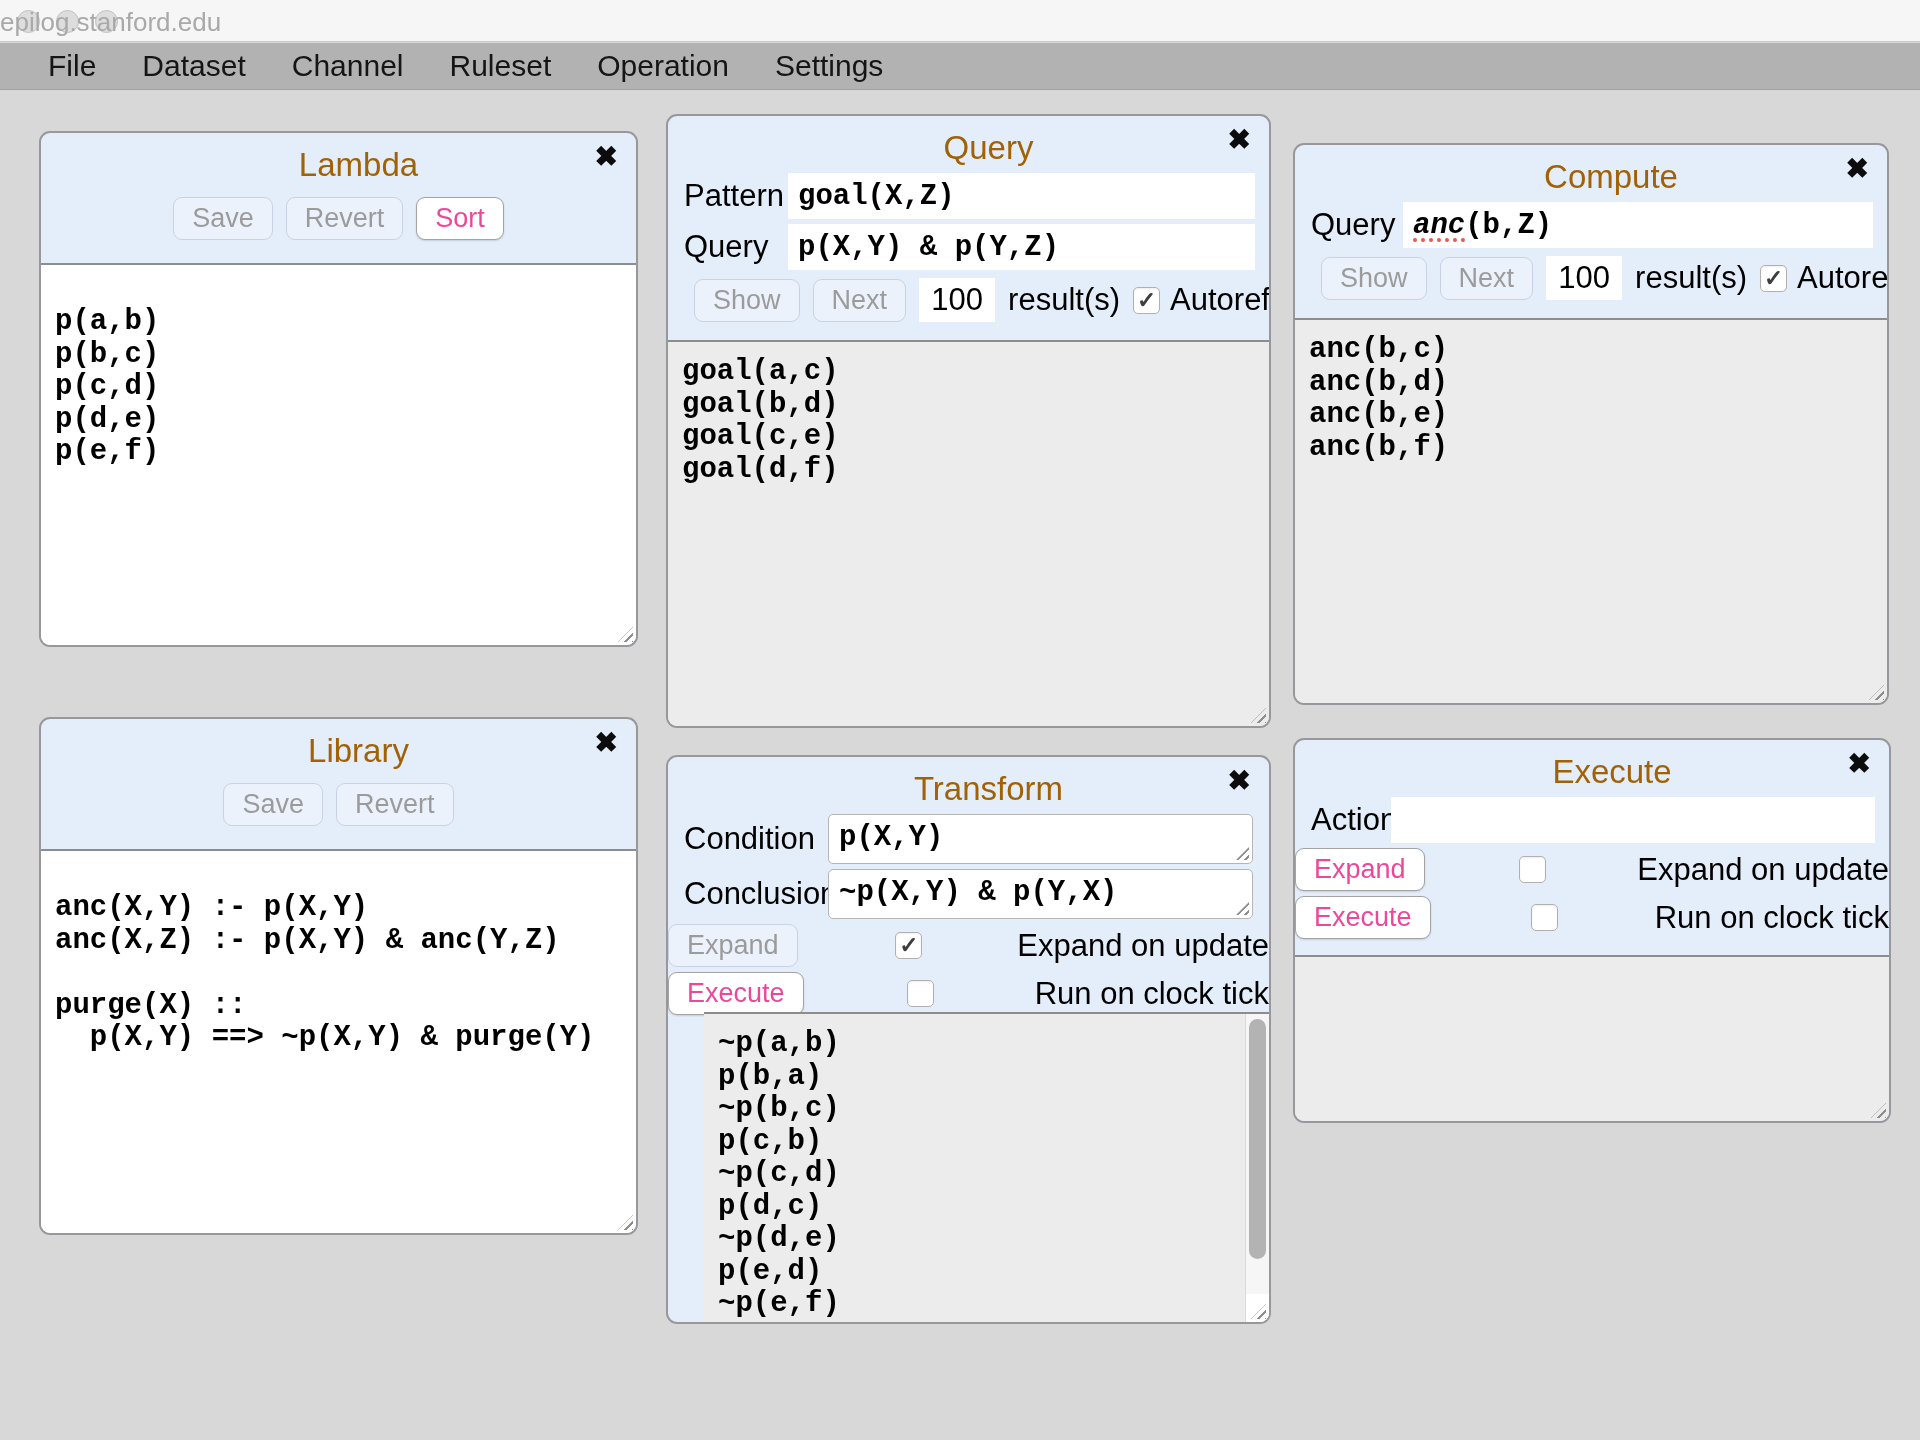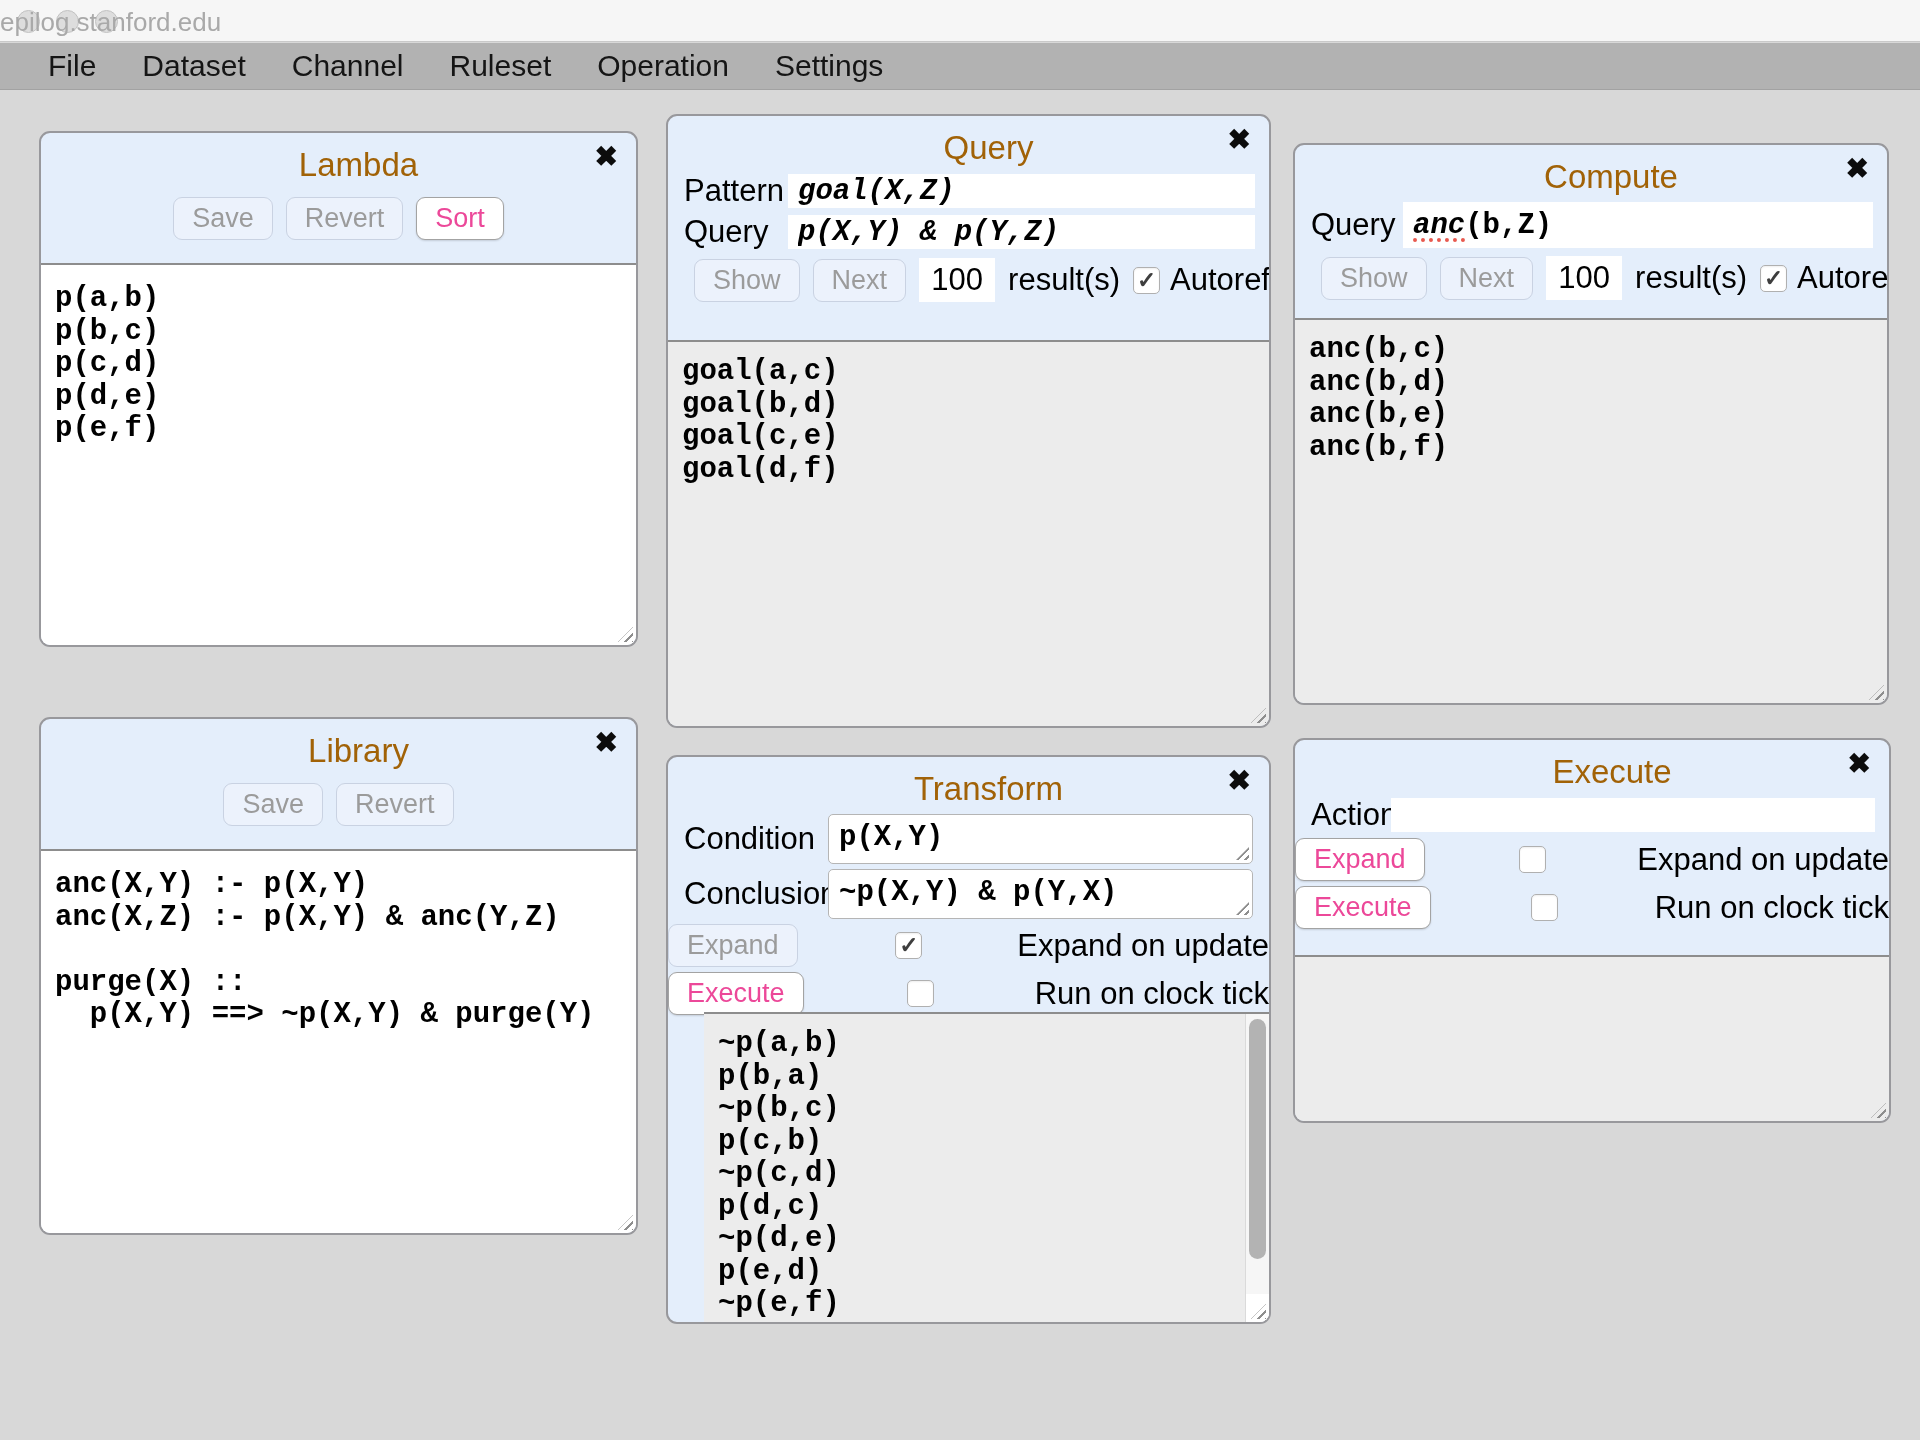--- a/index.html
+++ b/index.html
@@ -65,22 +65,22 @@
   .field-row { display:flex; align-items:center; margin:5px 10px 5px 16px; }
   .field-label { font-size:31px; color:#000; flex:0 0 auto; }
   .lblw-q  { width:104px; }  
   .lblw-t  { width:144px; }  
   .lblw-c  { width:92px;  }  
   .lblw-e  { width:80px;  }  
 
   .mono { font-family:"Liberation Mono","DejaVu Sans Mono",monospace; font-weight:600; }
 
   .flat-input {
-    flex:1; height:34px; background:#fff; border:none; outline:none;
-    font-size:29px; padding:0 10px; margin-right:4px;font-style:italic;
+    flex:1; height:46px; background:#fff; border:none; outline:none;
+    font-size:29px; padding:0 10px; margin-right:4px;
   }
   .fake-input {
     flex:1; height:46px; background:#fff; margin-right:4px;
     font-size:29px; padding:0 10px; display:flex; align-items:center;
   }
   .misspelled {
     text-decoration:underline;
     text-decoration-style:dotted;
     text-decoration-color:#e8594f;
     text-decoration-thickness:4px;
@@ -125,21 +125,21 @@
   #query-panel   .panel-body { top:224px; }
   #transform-panel .panel-body { top:255px;margin-left:36px; }
   #compute-panel .panel-body { top:173px; }
   #execute-panel .panel-body { top:215px; }
 
   .content-pre, .content-area {
     margin:0; border:none; outline:none; background:transparent;
     font-size:29px; line-height:32.5px; color:#000;
     white-space:pre; overflow:hidden;
   }
-  .content-area { width:100%; height:100%; resize:none; padding:18px 14px; display:block; }
+  .content-area { width:100%; height:100%; resize:none; padding:18px 14px; display:block;margin-top:23px; }
   .content-pre  { padding:14px 14px; }
 
   .resizer {
     position:absolute; right:3px; bottom:3px; width:15px; height:15px;
     background:repeating-linear-gradient(135deg, transparent 0 3.5px, #8e8e8e 3.5px 5.5px);
     clip-path:polygon(100% 0, 100% 100%, 0 100%);
     cursor:nwse-resize;
   }
   .area-wrap .resizer { width:13px; height:13px; right:4px; bottom:4px; }
 

